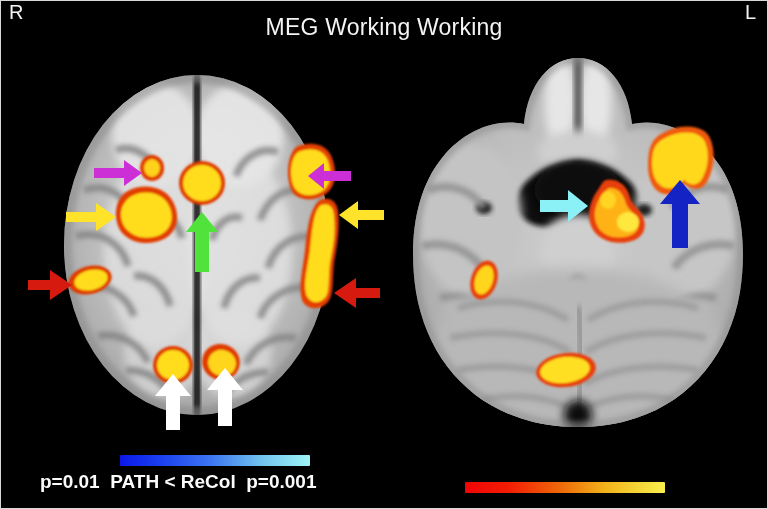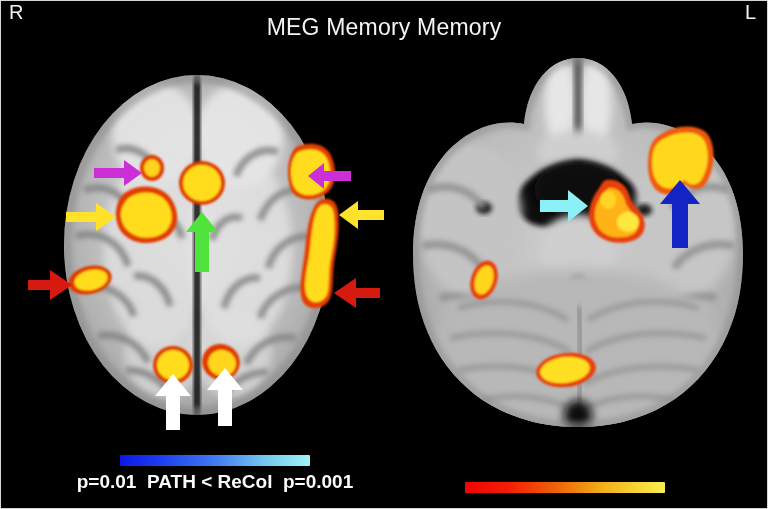--- a/index.html
+++ b/index.html
@@ -33,34 +33,34 @@
   #slice-right{left:392px;}
   .cbar-block{position:absolute;bottom:16px;}
   #cbar-left-block{left:40px;width:350px;}
   #cbar-right-block{left:382px;width:366px;}
   .cbar{
     height:11px;margin:0 auto;border-radius:1px;
   }
   #cbar-left{width:190px;background:linear-gradient(to right,#0b18e8 0%,#1a3cf0 20%,#3d76f2 48%,#72c4ee 75%,#9ef4f4 100%);}
   #cbar-right{width:200px;background:linear-gradient(to right,#f00404 0%,#f41d05 22%,#ee6a09 48%,#f2b41a 70%,#f8ef4e 100%);}
   .cbar-caption{
-    margin-top:5px;text-align:center;color:#fbfbfb;
+    margin-top:5px;color:#fbfbfb;
     font-size:19px;line-height:22px;font-weight:bold;
     white-space:pre;font-family:"Liberation Sans",sans-serif;
   }
 </style>
 </head>
 <body>
 
 <div id="figure">
 
   <div class="corner-label" id="label-R">R</div>
   <div class="corner-label" id="label-L">L</div>
 
-  <div id="fig-title">MEG Memory Memory</div>
+  <div id="fig-title">MEG Working Working</div>
 
   <svg class="slice" id="slice-left" width="382" height="400" viewBox="0 0 382 400">
     <defs>
       <radialGradient id="brainGrad" cx="50%" cy="45%" r="62%">
         <stop offset="0%" stop-color="#d6d6d6"></stop>
         <stop offset="55%" stop-color="#c2c2c2"></stop>
         <stop offset="82%" stop-color="#adadad"></stop>
         <stop offset="100%" stop-color="#8e8e8e"></stop>
       </radialGradient>
       <filter id="soft1" x="-25%" y="-25%" width="150%" height="150%">

